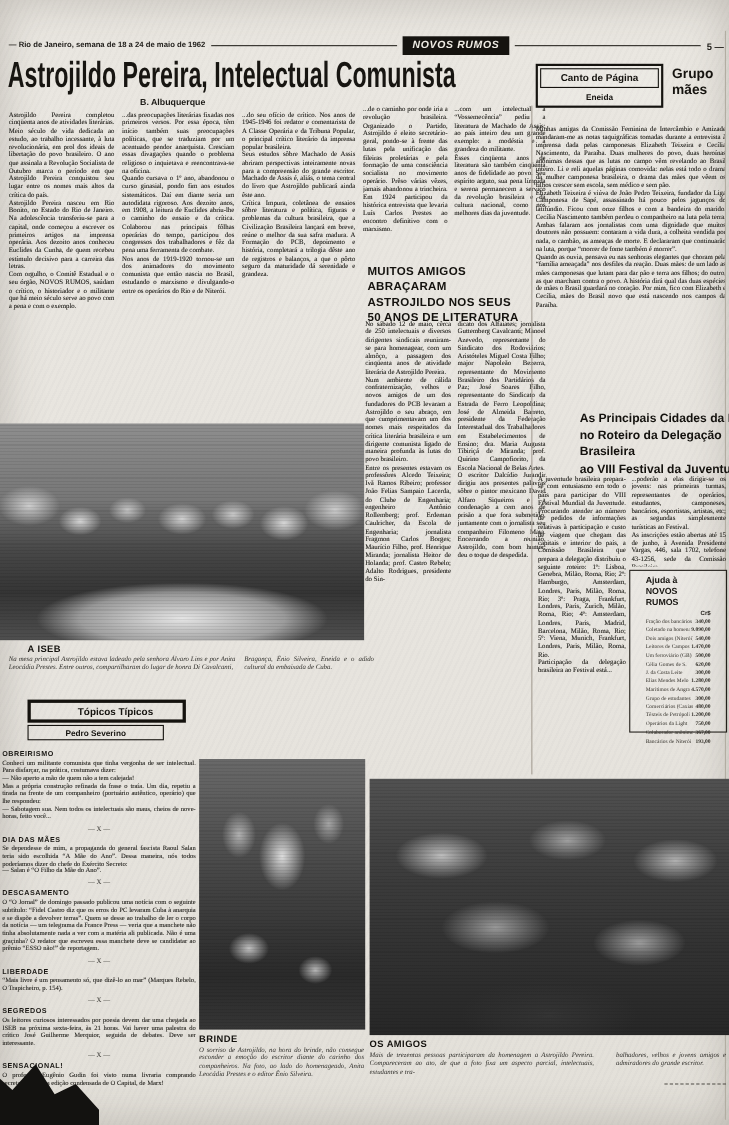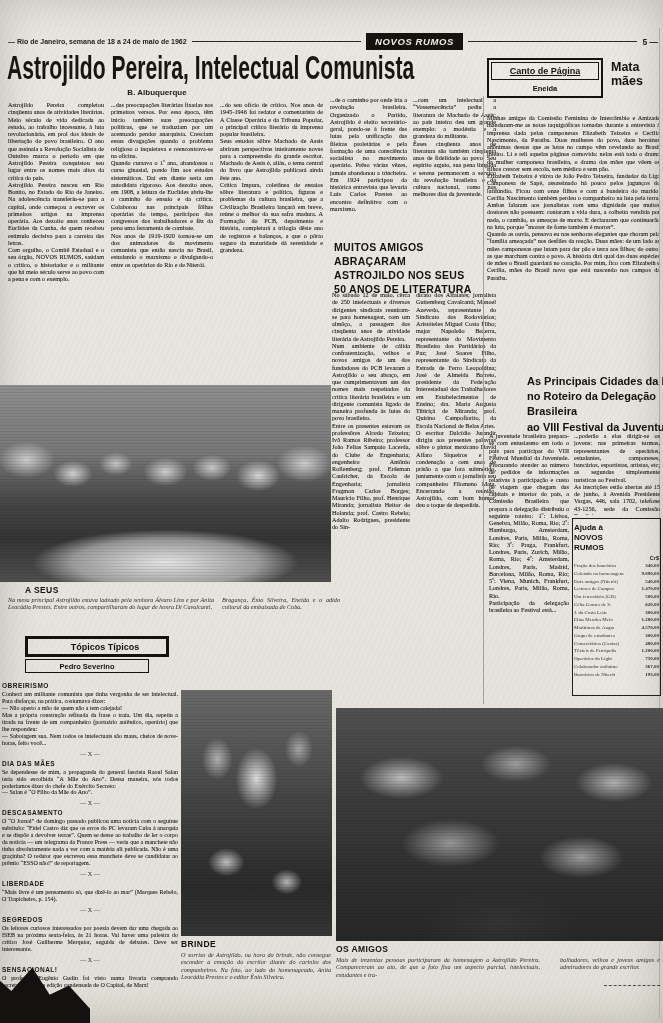--- a/index.html
+++ b/index.html
@@ -32,33 +32,33 @@
   .col5{left:413px;top:96px;width:83px;height:142px;}
   .muitos-heading{position:absolute;left:334px;top:241px;width:160px;
     font:bold 10.5px/1.33 "Liberation Sans",sans-serif;color:#14120e;white-space:pre-line;letter-spacing:.3px;}
   .muitos-a{left:332px;top:291px;width:78px;height:398px;}
   .muitos-b{left:416px;top:291px;width:80px;height:398px;}
   .vrule1{position:absolute;left:483px;top:96px;height:608px;border-left:1px solid #a59f94;}
   .vrule-right{position:absolute;left:659px;top:28px;height:990px;border-left:1px solid #b2ada2;}
   
   .canto-box{position:absolute;left:487px;top:58px;width:112px;border:2px solid #15130f;background:rgba(255,255,255,.12);}
   .canto-box .hd{margin:2px;border:1.5px solid #15130f;text-align:center;
-    font:bold 9px "Liberation Sans",sans-serif;padding:3px 1px;color:#15130f;text-decoration:underline;}
+    font:bold 9px "Liberation Sans",sans-serif;padding:3px 1px;color:#15130f;}
   .canto-box .au{text-align:center;font:bold 7.5px "Liberation Sans",sans-serif;padding:2px 0 3px;color:#15130f;}
   .duas-maes{position:absolute;left:611px;top:60px;font:bold 12.5px/1.15 "Liberation Sans",sans-serif;
     color:#15130f;white-space:pre-line;}
   .canto-body{left:487px;top:114px;width:173px;height:256px;}
   
   .europa-heading{position:absolute;left:489px;top:374px;width:174px;
     font:bold 11px/1.38 "Liberation Sans",sans-serif;color:#14120e;white-space:pre-line;margin-left:38px;}
   .europa-a{left:489px;top:432px;width:80px;height:271px;}
   .europa-b{left:574px;top:432px;width:86px;height:83px;}
   
-  .ajuda{position:absolute;left:572px;top:518px;width:89px;height:178px;box-sizing:border-box;
-    border:1.5px solid #23201b;padding:4px 1px 2px;background:rgba(255,255,255,.14);}
+  .ajuda{position:absolute;left:572px;top:518px;width:89px;height:148px;box-sizing:border-box;
+    border:1.5px solid #23201b;padding:4px 14px 2px;background:rgba(255,255,255,.14);}
   .ajuda-title{font:bold 8px/1.25 "Liberation Sans",sans-serif;color:#15130f;white-space:pre-line;}
   .ajuda-cur{text-align:right;font:bold 5.5px "Liberation Sans",sans-serif;margin:2px 0 1px;color:#26231e;}
   .ajuda-row{display:flex;justify-content:space-between;gap:2px;font:5px/1.55 "Liberation Serif",serif;color:#33302a;}
   .ajuda-row .nm{flex:1;white-space:nowrap;overflow:hidden;}
   .ajuda-row .amt{font-weight:bold;}
   
   .photo{position:absolute;filter:grayscale(1) contrast(1.05);}
   .photo::after{content:"";position:absolute;inset:0;
     background:repeating-linear-gradient(0deg,rgba(0,0,0,.07) 0 1px,transparent 1px 3px);}
   .photo-mesa{left:0;top:385px;width:331px;height:197px;background:
@@ -126,21 +126,21 @@
     <span class="pagenum">5 —</span>
   </div>
 
   <div class="headline">Astrojildo Pereira, Intelectual Comunista</div>
   <div class="byline">B. Albuquerque</div>
 
   <div class="canto-box">
     <div class="hd">Canto de Página</div>
     <div class="au">Eneida</div>
   </div>
-  <div class="duas-maes">Mata
+  <div class="duas-maes">Grupo
 mães</div>
   <div class="news canto-body">Minhas amigas da Comissão Feminina de Intercâmbio e Amizade mandaram-me as notas taquigráficas tomadas durante a entrevista à imprensa dada pelas camponesas Elizabeth Teixeira e Cecília Nascimento, da Paraíba. Duas mulheres do povo, duas heroínas anônimas dessas que as lutas no campo vêm revelando ao Brasil inteiro. Li e reli aquelas páginas comovida: nelas está todo o drama da mulher camponesa brasileira, o drama das mães que vêem os filhos crescer sem escola, sem médico e sem pão.
 Elizabeth Teixeira é viúva de João Pedro Teixeira, fundador da Liga Camponesa de Sapé, assassinado há pouco pelos jagunços do latifúndio. Ficou com onze filhos e com a bandeira do marido. Cecília Nascimento também perdeu o companheiro na luta pela terra. Ambas falaram aos jornalistas com uma dignidade que muitos doutores não possuem: contaram a vida dura, a colheita vendida por nada, o cambão, as ameaças de morte. E declararam que continuarão na luta, porque “morrer de fome também é morrer”.
 Quando as ouvia, pensava eu nas senhoras elegantes que choram pela “família ameaçada” nos desfiles da reação. Duas mães: de um lado as mães camponesas que lutam para dar pão e terra aos filhos; do outro, as que marcham contra o povo. A história dirá qual das duas espécies de mães o Brasil guardará no coração. Por mim, fico com Elizabeth e Cecília, mães do Brasil novo que está nascendo nos campos da Paraíba.</div>
 
   <div class="news col1">Astrojildo Pereira completou cinqüenta anos de atividades literárias. Meio século de vida dedicada ao estudo, ao trabalho incessante, à luta revolucionária, em prol dos ideais de libertação do povo brasileiro. O ano que assinala a Revolução Socialista de Outubro marca o período em que Astrojildo Pereira conquistou seu lugar entre os nomes mais altos da crítica do país.
 Astrojildo Pereira nasceu em Rio Bonito, no Estado do Rio de Janeiro. Na adolescência transferiu-se para a capital, onde começou a escrever os primeiros artigos na imprensa operária. Aos dezoito anos conheceu Euclides da Cunha, de quem recebeu estímulo decisivo para a carreira das letras.
 Com orgulho, o Comitê Estadual e o seu órgão, NOVOS RUMOS, saúdam o crítico, o historiador e o militante que há meio século serve ao povo com a pena e com o exemplo.</div>
   <div class="news col2">...das preocupações literárias fixadas nos primeiros versos. Por essa época, têm início também suas preocupações políticas, que se traduziam por um acentuado pendor anarquista. Cresciam essas divagações quando o problema religioso o inquietava e reencontrava-se na oficina.
 Quando cursava o 1º ano, abandonou o curso ginasial, pondo fim aos estudos sistemáticos. Daí em diante seria um autodidata rigoroso. Aos dezoito anos, em 1908, a leitura de Euclides abriu-lhe o caminho do ensaio e da crítica. Colaborou nas principais fôlhas operárias do tempo, participou dos congressos dos trabalhadores e fêz da pena uma ferramenta de combate.
@@ -249,21 +249,21 @@
   </div>
 
   <div class="ajuda-row">
     <span class="nm">Bancários de Niterói</span>
     <span class="amt">193,00</span>
   </div>
 </div>
   </div>
 
   <div class="photo photo-mesa"></div>
-  <div class="cap-label cap-mesa-label">A SEUS</div>
+  <div class="cap-label cap-mesa-label">A ISEB</div>
   <div class="caption cap-mesa-1">Na mesa principal Astrojildo estava ladeado pela senhora Álvaro Lins e por Anita Leocádia Prestes. Entre outros, compartilharam do lugar de honra Di Cavalcanti,</div>
   <div class="caption cap-mesa-2">Bragança, Ênio Silveira, Eneida e o adido cultural da embaixada de Cuba.</div>
 
   <div class="photo photo-brinde"></div>
   <div class="cap-label cap-brinde-label">BRINDE</div>
   <div class="caption cap-brinde">O sorriso de Astrojildo, na hora do brinde, não consegue esconder a emoção do escritor diante do carinho dos companheiros. Na foto, ao lado do homenageado, Anita Leocádia Prestes e o editor Ênio Silveira.</div>
 
   <div class="photo photo-amigos"></div>
   <div class="cap-label cap-amigos-label">OS AMIGOS</div>
   <div class="caption cap-amigos-1">Mais de trezentas pessoas participaram da homenagem a Astrojildo Pereira. Compareceram ao ato, de que a foto fixa um aspecto parcial, intelectuais, estudantes e tra-</div>

